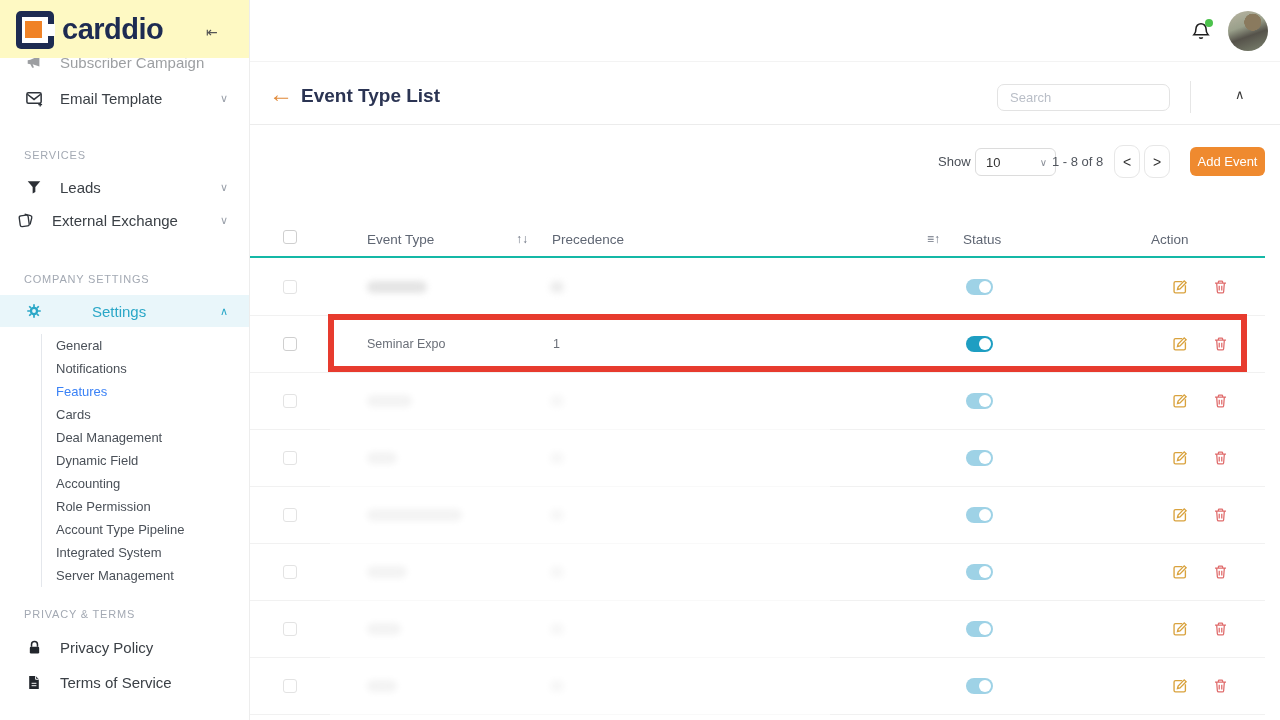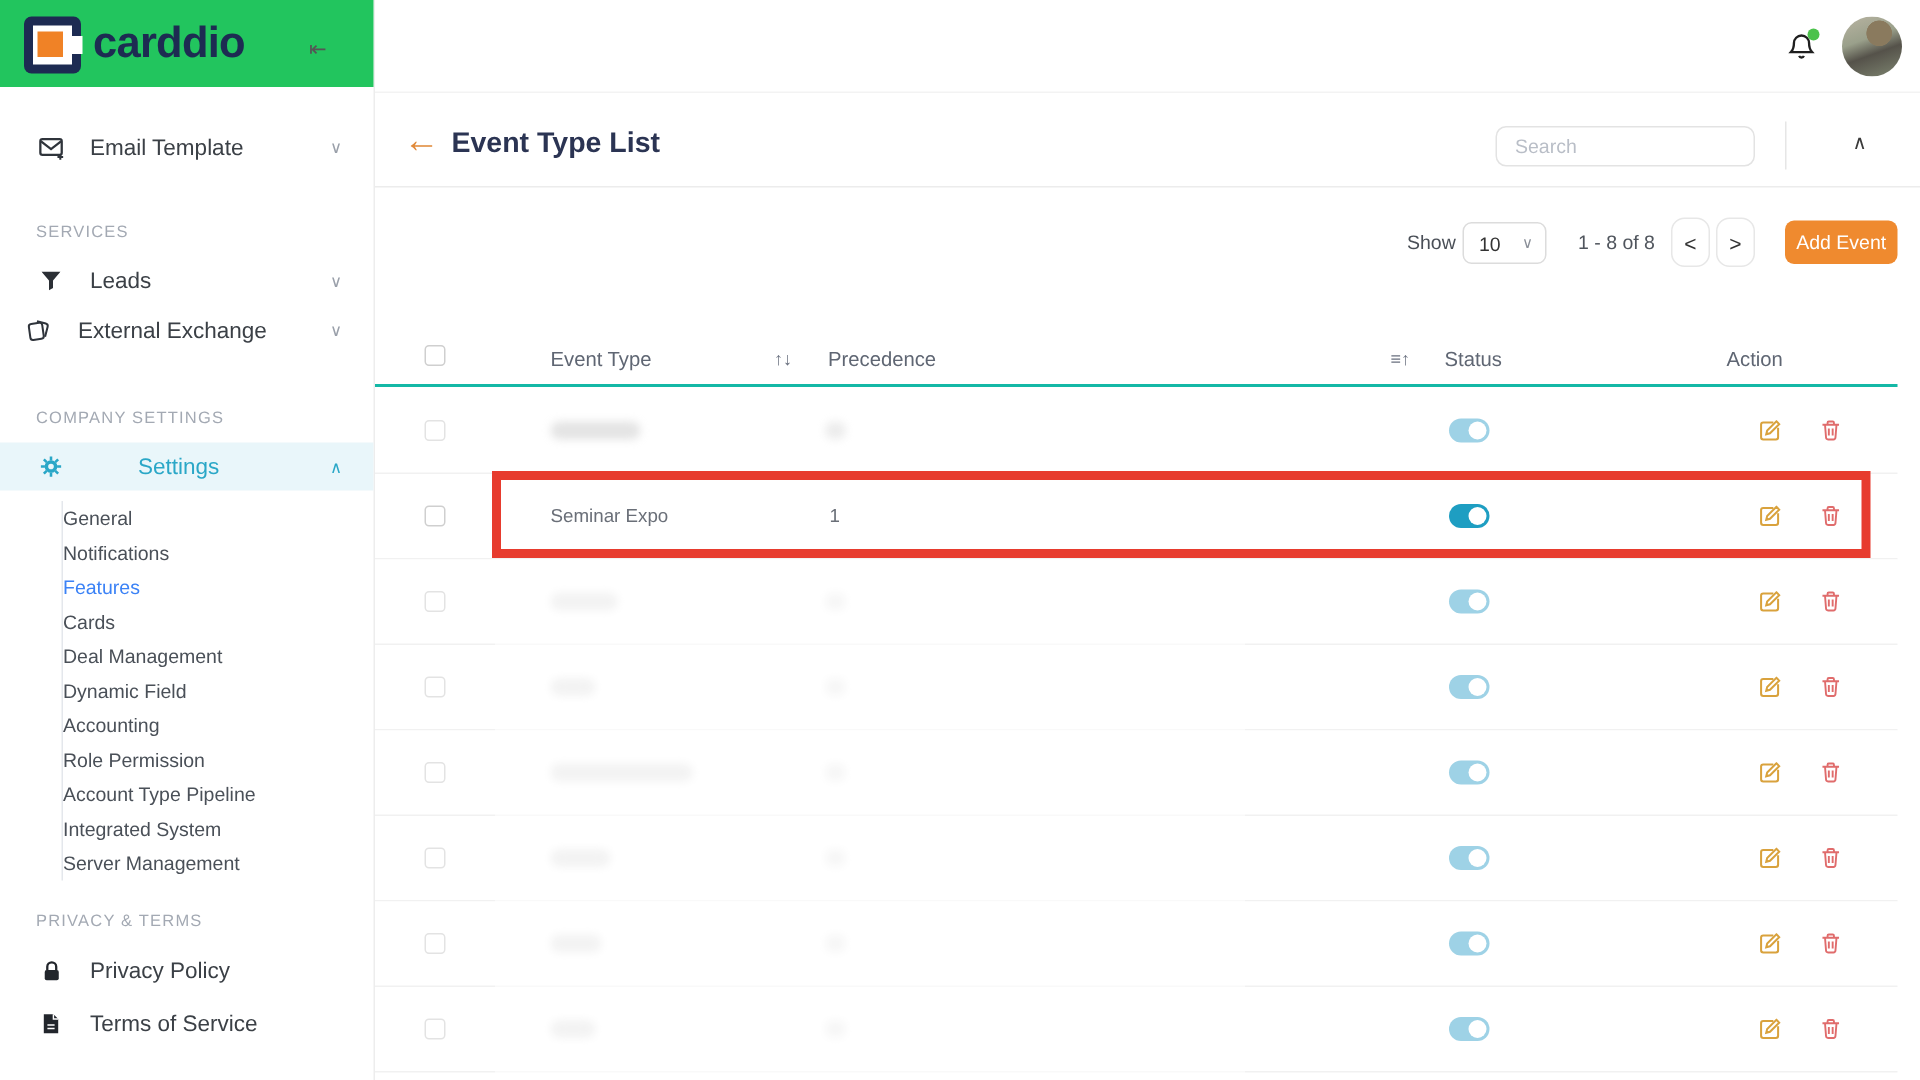--- a/index.html
+++ b/index.html
@@ -1,37 +1,37 @@
 <!DOCTYPE html>
 <html><head>
 <meta charset="utf-8">
 <style>
   * { margin:0; padding:0; box-sizing:border-box; }
   html,body { width:1280px; height:720px; background:#fff; font-family:"Liberation Sans", sans-serif; overflow:hidden; }
 
   
   #sidebar { position:absolute; left:0; top:0; width:250px; height:720px; background:#fff; border-right:1px solid #ededed; overflow:hidden; }
-  .logo-wrap { position:absolute; left:0; top:0; width:250px; height:58px; background:#22c55e; z-index:3; }
+  .logo-wrap { position:absolute; left:0; top:0; width:250px; height:58px; background:#fef9c3; z-index:3; }
   .logo-mark { position:absolute; left:16px; top:11px; width:38px; height:38px; background:#1d2b52; border-radius:5px; }
   .logo-mark .inner { position:absolute; left:6px; top:6px; width:26px; height:26px; background:#fff; }
   .logo-mark .notch { position:absolute; right:-1px; top:13px; width:8px; height:12px; background:#fff; }
   .logo-mark .orange { position:absolute; left:9px; top:10px; width:17px; height:17px; background:#f08226; }
   .logo-text { position:absolute; left:62px; top:13px; font-size:29px; font-weight:800; color:#1d2b52; letter-spacing:-0.5px; }
   .collapse-glyph { position:absolute; left:206px; top:24px; font-size:14px; color:#555; }
 
   .side-item { position:absolute; left:0; width:250px; height:32px; display:flex; align-items:center; padding-left:24px; color:#3b4046; font-size:15px; cursor:pointer; }
   .side-item .ic { width:20px; height:20px; margin-right:16px; display:inline-flex; align-items:center; justify-content:center; flex:none; }
   .side-item .chev { position:absolute; right:22px; color:#9aa0aa; font-size:11px; }
   .side-item.faded { opacity:.5; z-index:1; }
   .side-item.active { background:#e9f6fa; color:#2aa7c7; }
   .side-item.active .chev { color:#2aa7c7; }
 
   .side-section { position:absolute; left:24px; font-size:11px; font-weight:400; color:#a3a9b3; letter-spacing:.8px; }
 
-  .submenu { position:absolute; left:41px; top:334px; border-left:1px solid #e4e7ec; }
+  .submenu { position:absolute; left:41px; top:334px; border-left:1px solid #e4e7ec; padding-left:14px; }
   .submenu div { font-size:13px; color:#4a5058; line-height:23px; cursor:pointer; white-space:nowrap; }
   .submenu div.active { color:#3b82f6; }
 
   
   #topbar { position:absolute; left:250px; top:0; width:1030px; height:62px; background:#fff; border-bottom:1px solid #f3f3f3; }
   .bell { position:absolute; right:66px; top:20px; width:24px; height:24px; cursor:pointer; }
   .bell .dot { position:absolute; right:1px; top:-1px; width:8px; height:8px; border-radius:50%; background:#4cc24c; }
   .avatar { position:absolute; right:12px; top:11px; width:40px; height:40px; border-radius:50%;
     background: radial-gradient(circle at 62% 28%, #8a7a5e 0 22%, transparent 23%),
                 linear-gradient(160deg, #b9b4a2 0%, #9aa08b 38%, #55524a 60%, #7d8470 100%); cursor:pointer; }
@@ -41,21 +41,21 @@
   .back-arrow { position:absolute; left:19px; top:18px; font-size:24px; color:#e18a3a; line-height:26px; cursor:pointer; }
   .page-title { position:absolute; left:51px; top:22px; font-size:19px; font-weight:600; color:#2b3453; }
   .search-box { position:absolute; left:747px; top:21px; width:173px; height:27px; border:1px solid #e3e3e3; border-radius:7px; font-size:13px; color:#444; padding:0 12px; outline:none; }
   .search-box::placeholder { color:#b9bec7; }
   .vdiv { position:absolute; left:940px; top:18px; width:1px; height:32px; background:#e6e6e6; }
   .collapse-panel { position:absolute; left:985px; top:24px; font-size:13px; color:#3a3a3a; cursor:pointer; }
 
   
   #controls { position:absolute; left:250px; top:145px; width:1030px; height:34px; }
   .show-label { position:absolute; left:688px; top:9px; font-size:13px; color:#4a4f57; }
-  .page-size { position:absolute; left:725px; top:3px; width:56px; height:28px; border:1px solid #dcdcdc; border-radius:6px; background:#fff; font-size:13px; color:#333; padding-left:10px; display:flex; align-items:center; cursor:pointer; }
+  .page-size { position:absolute; left:725px; top:3px; width:81px; height:28px; border:1px solid #dcdcdc; border-radius:6px; background:#fff; font-size:13px; color:#333; padding-left:10px; display:flex; align-items:center; cursor:pointer; }
   .page-size .chev { position:absolute; right:8px; color:#8a8f98; font-size:10px; }
   .range-text { position:absolute; left:802px; top:9px; font-size:13px; color:#50555d; }
   .pg-btn { position:absolute; top:0; width:26px; height:33px; border:1px solid #e7e7e7; border-radius:9px; background:#fff; display:flex; align-items:center; justify-content:center; font-size:14px; color:#333; cursor:pointer; }
   .pg-prev { left:864px; } .pg-next { left:894px; }
   .add-btn { position:absolute; left:940px; top:2px; width:75px; height:29px; background:#ef8a2f; border:none; border-radius:6px; color:#fff; font-size:13px; font-weight:400; cursor:pointer; }
 
   
   #table { position:absolute; left:250px; top:0; width:1030px; height:720px; }
   .thead { position:absolute; left:0; top:226px; width:1015px; height:32px; border-bottom:2px solid #14b8a6; font-size:13.5px; color:#5f6673; }
   .thead span { position:absolute; top:6px; }
@@ -91,20 +91,28 @@
   <div class="logo-wrap">
     <div class="logo-mark">
       <div class="inner"></div>
         <div class="notch"></div>
         <div class="orange"></div>
     </div>
     <div class="logo-text">carddio</div>
     <div class="collapse-glyph">⇤</div>
   </div>
 
+  <div class="side-item faded" style="top:46px;">
+    <span class="ic">
+      <svg width="18" height="18" viewBox="0 0 20 20">
+          <path d="M3 8v4l3 .5 2 4 2-.5-1.5-3.5L16 15V3L6 7.5z" fill="#3b4046"></path>
+        </svg>
+    </span>
+    <span>Subscriber Campaign</span>
+  </div>
 
   <div class="side-item" style="top:82px;">
     <span class="ic">
       <svg width="19" height="19" viewBox="0 0 20 20" fill="none" stroke="#2f343b" stroke-width="1.6">
           <rect x="2" y="4" width="15" height="11" rx="1.5"></rect>
           <path d="M2.5 5.5 9.5 11l7-5.5"></path>
           <path d="M14 16.5h4M16 14.5v4" stroke-width="1.4"></path>
         </svg>
     </span>
     <span>Email Template</span>

